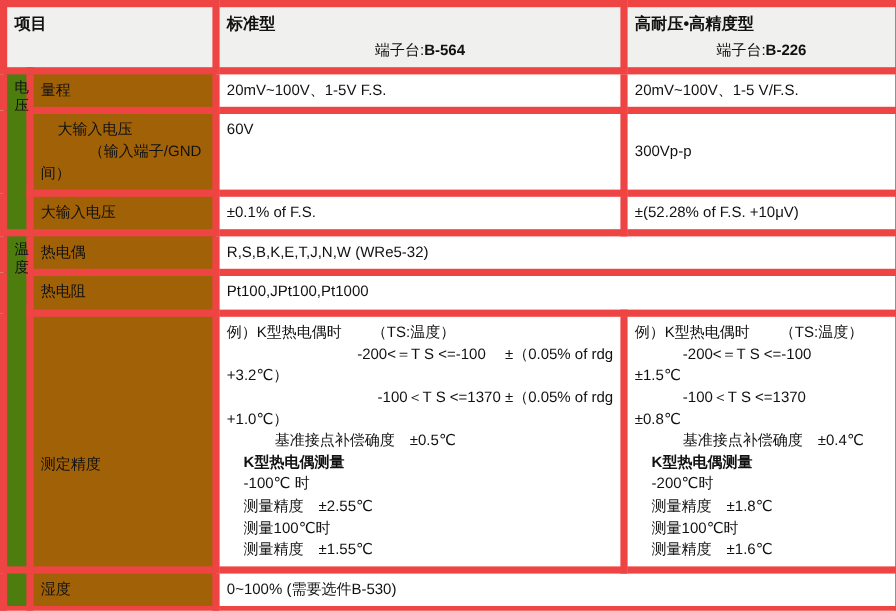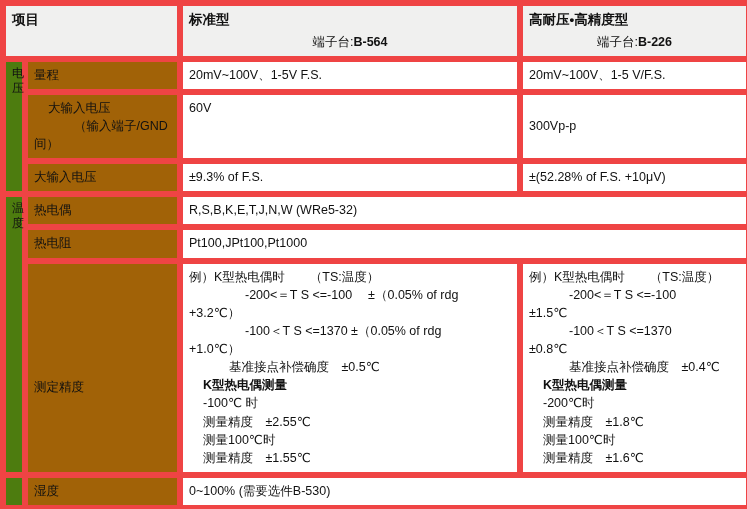--- a/index.html
+++ b/index.html
@@ -68,21 +68,21 @@
   td.label {
     background: #a16207;
     vertical-align: middle;
   }
   td.label.top { vertical-align: top; }
   td.val { background: #ffffff; }
   td.val.mid { vertical-align: middle; }
 
   .indent1 { padding-left: 14px; }
   .indent2 { padding-left: 40px; }
-  .indent3 { padding-left: 56px; }
+  .indent3 { padding-left: 56px; text-align: right; }
   .b { font-weight: bold; }
   .ln { display: block; }
   .tight { line-height: 1.5; }
 </style>
 </head>
 <body>
 
 <table class="spec">
   <colgroup>
     <col class="c-rowlabel">
@@ -124,21 +124,21 @@
       </td>
       <td class="val">60V</td>
       <td class="val">
         <span class="ln">&nbsp;</span>
         <span class="ln">300Vp-p</span>
       </td>
     </tr>
 
     <tr>
       <td class="label">大输入电压</td>
-      <td class="val mid">±9.3% of F.S.</td>
+      <td class="val mid">±0.1% of F.S.</td>
       <td class="val mid">±(52.28% of F.S. +10μV)</td>
     </tr>
 
     <tr>
       <td class="vgroup" rowspan="3">
         <span class="vtext">温度</span>
       </td>
       <td class="label">热电偶</td>
       <td class="val mid" colspan="2">R,S,B,K,E,T,J,N,W (WRe5-32)</td>
     </tr>

